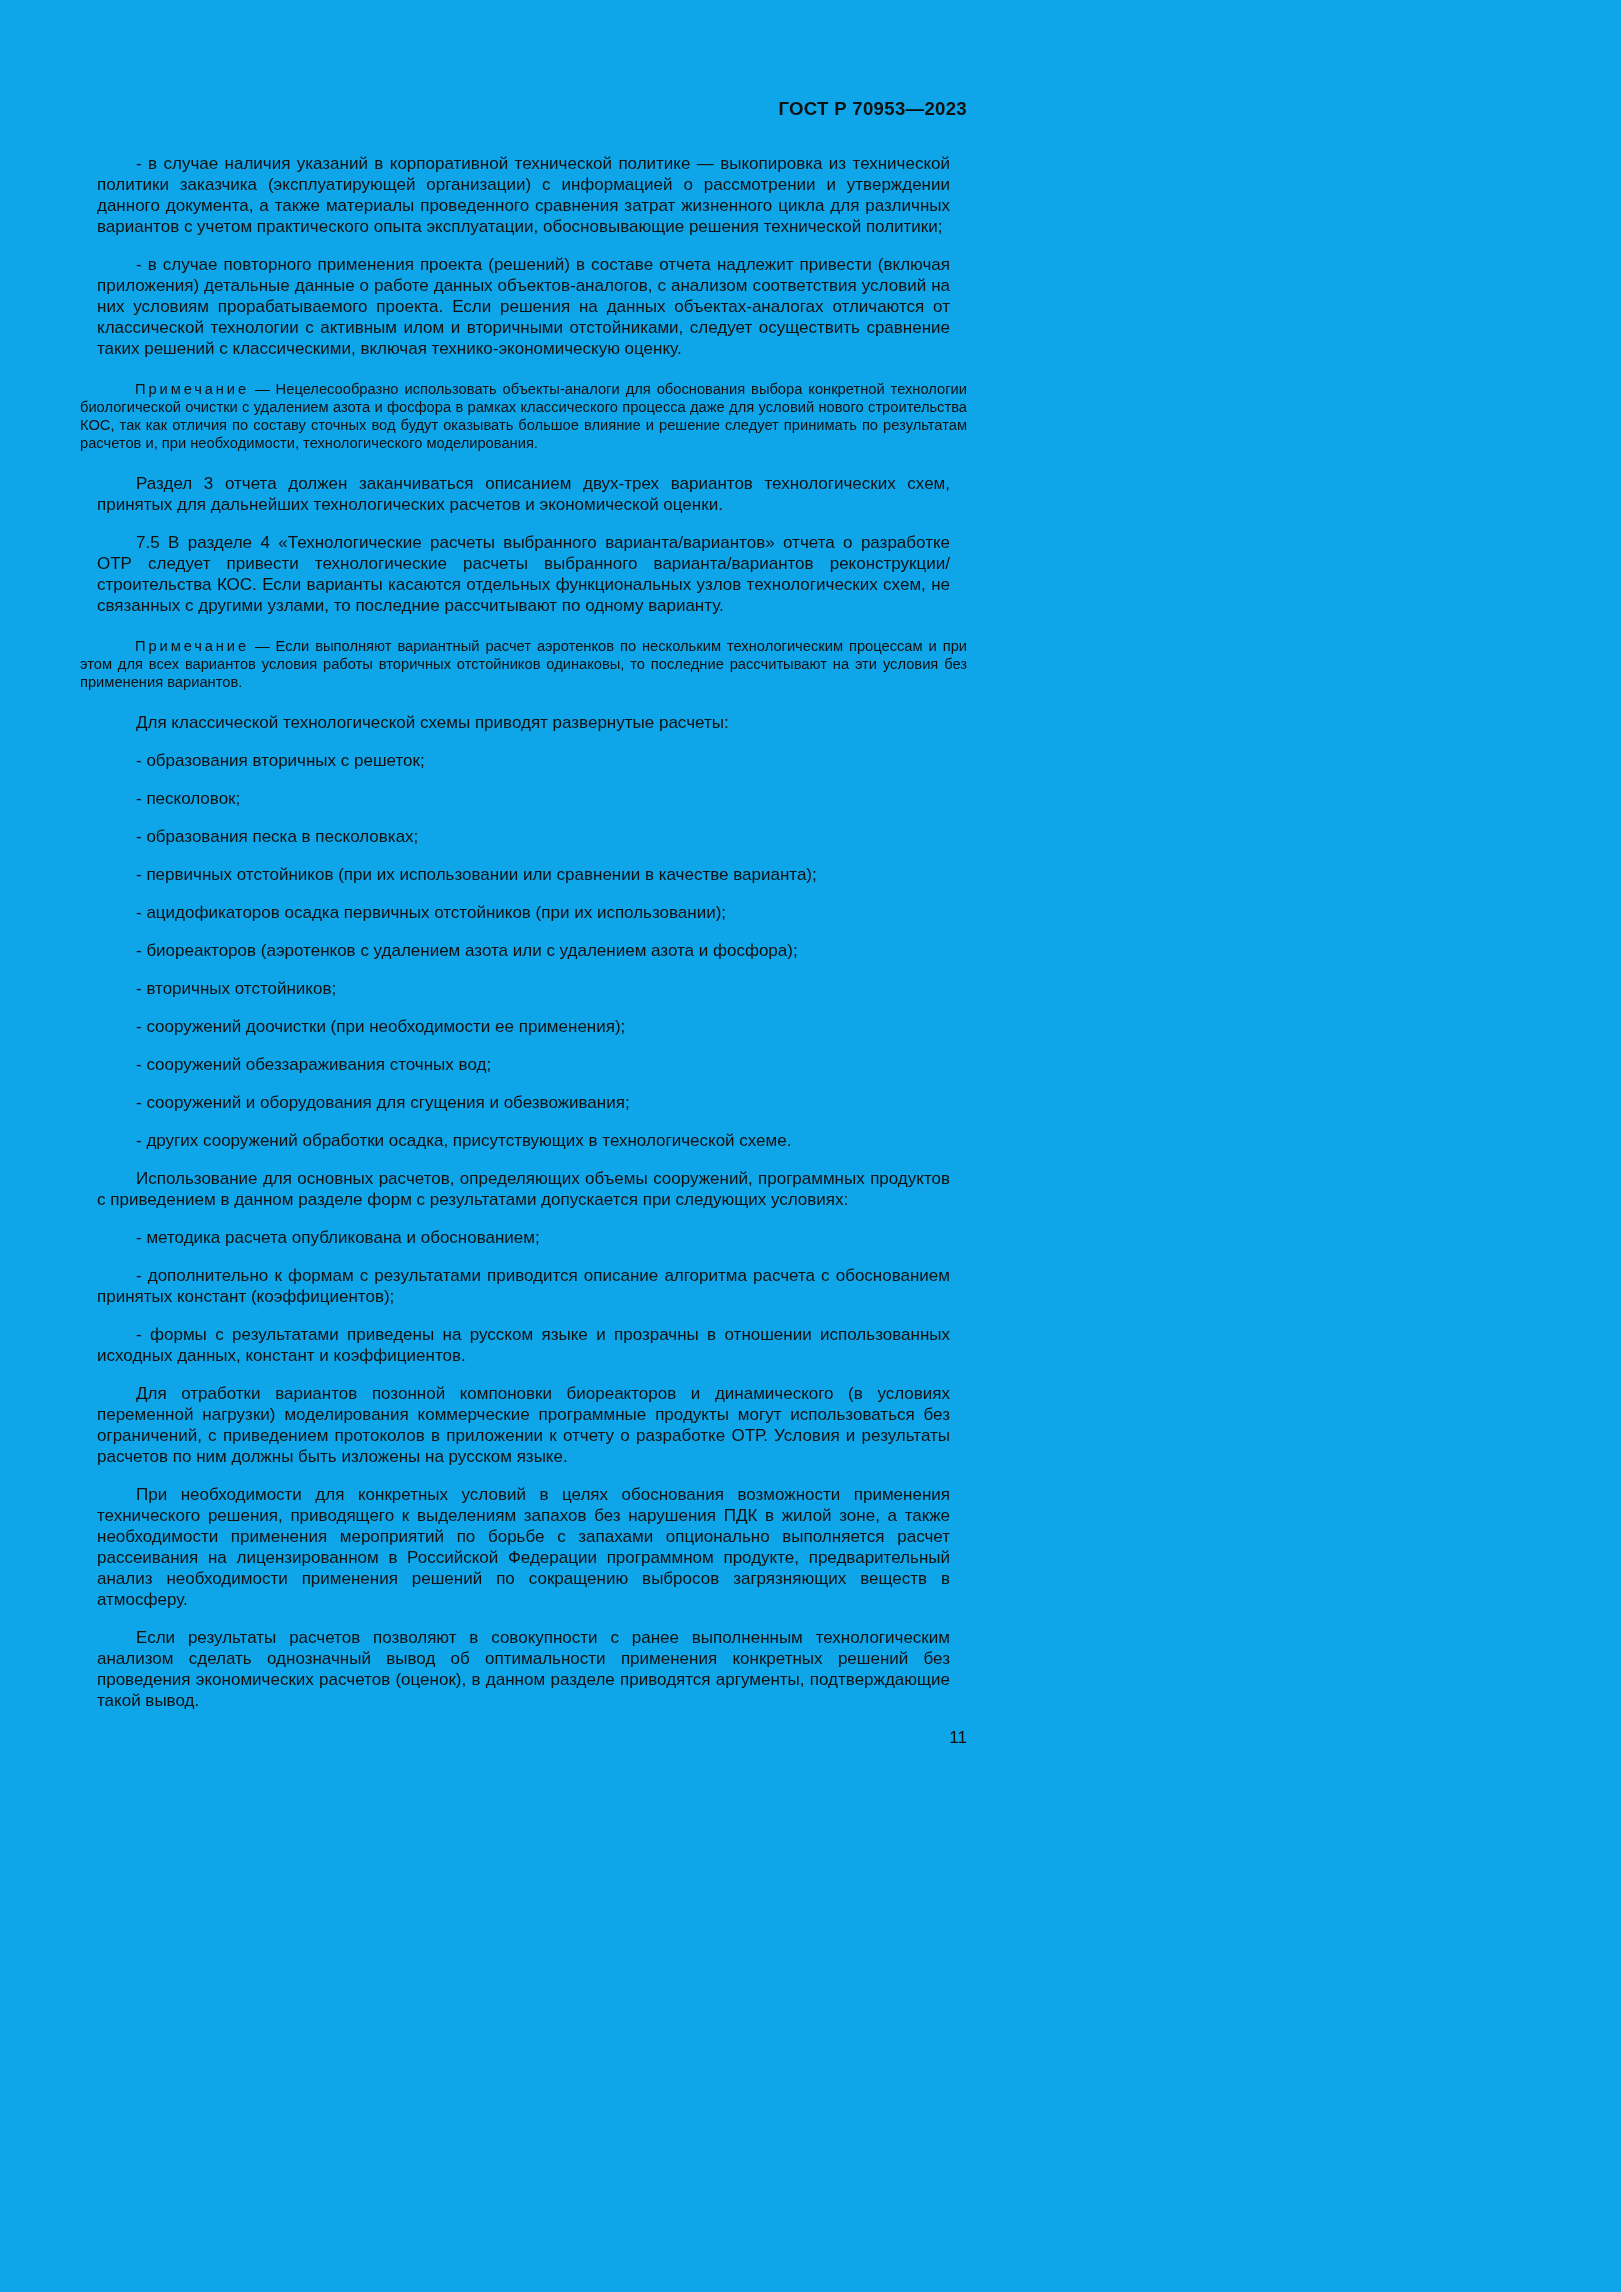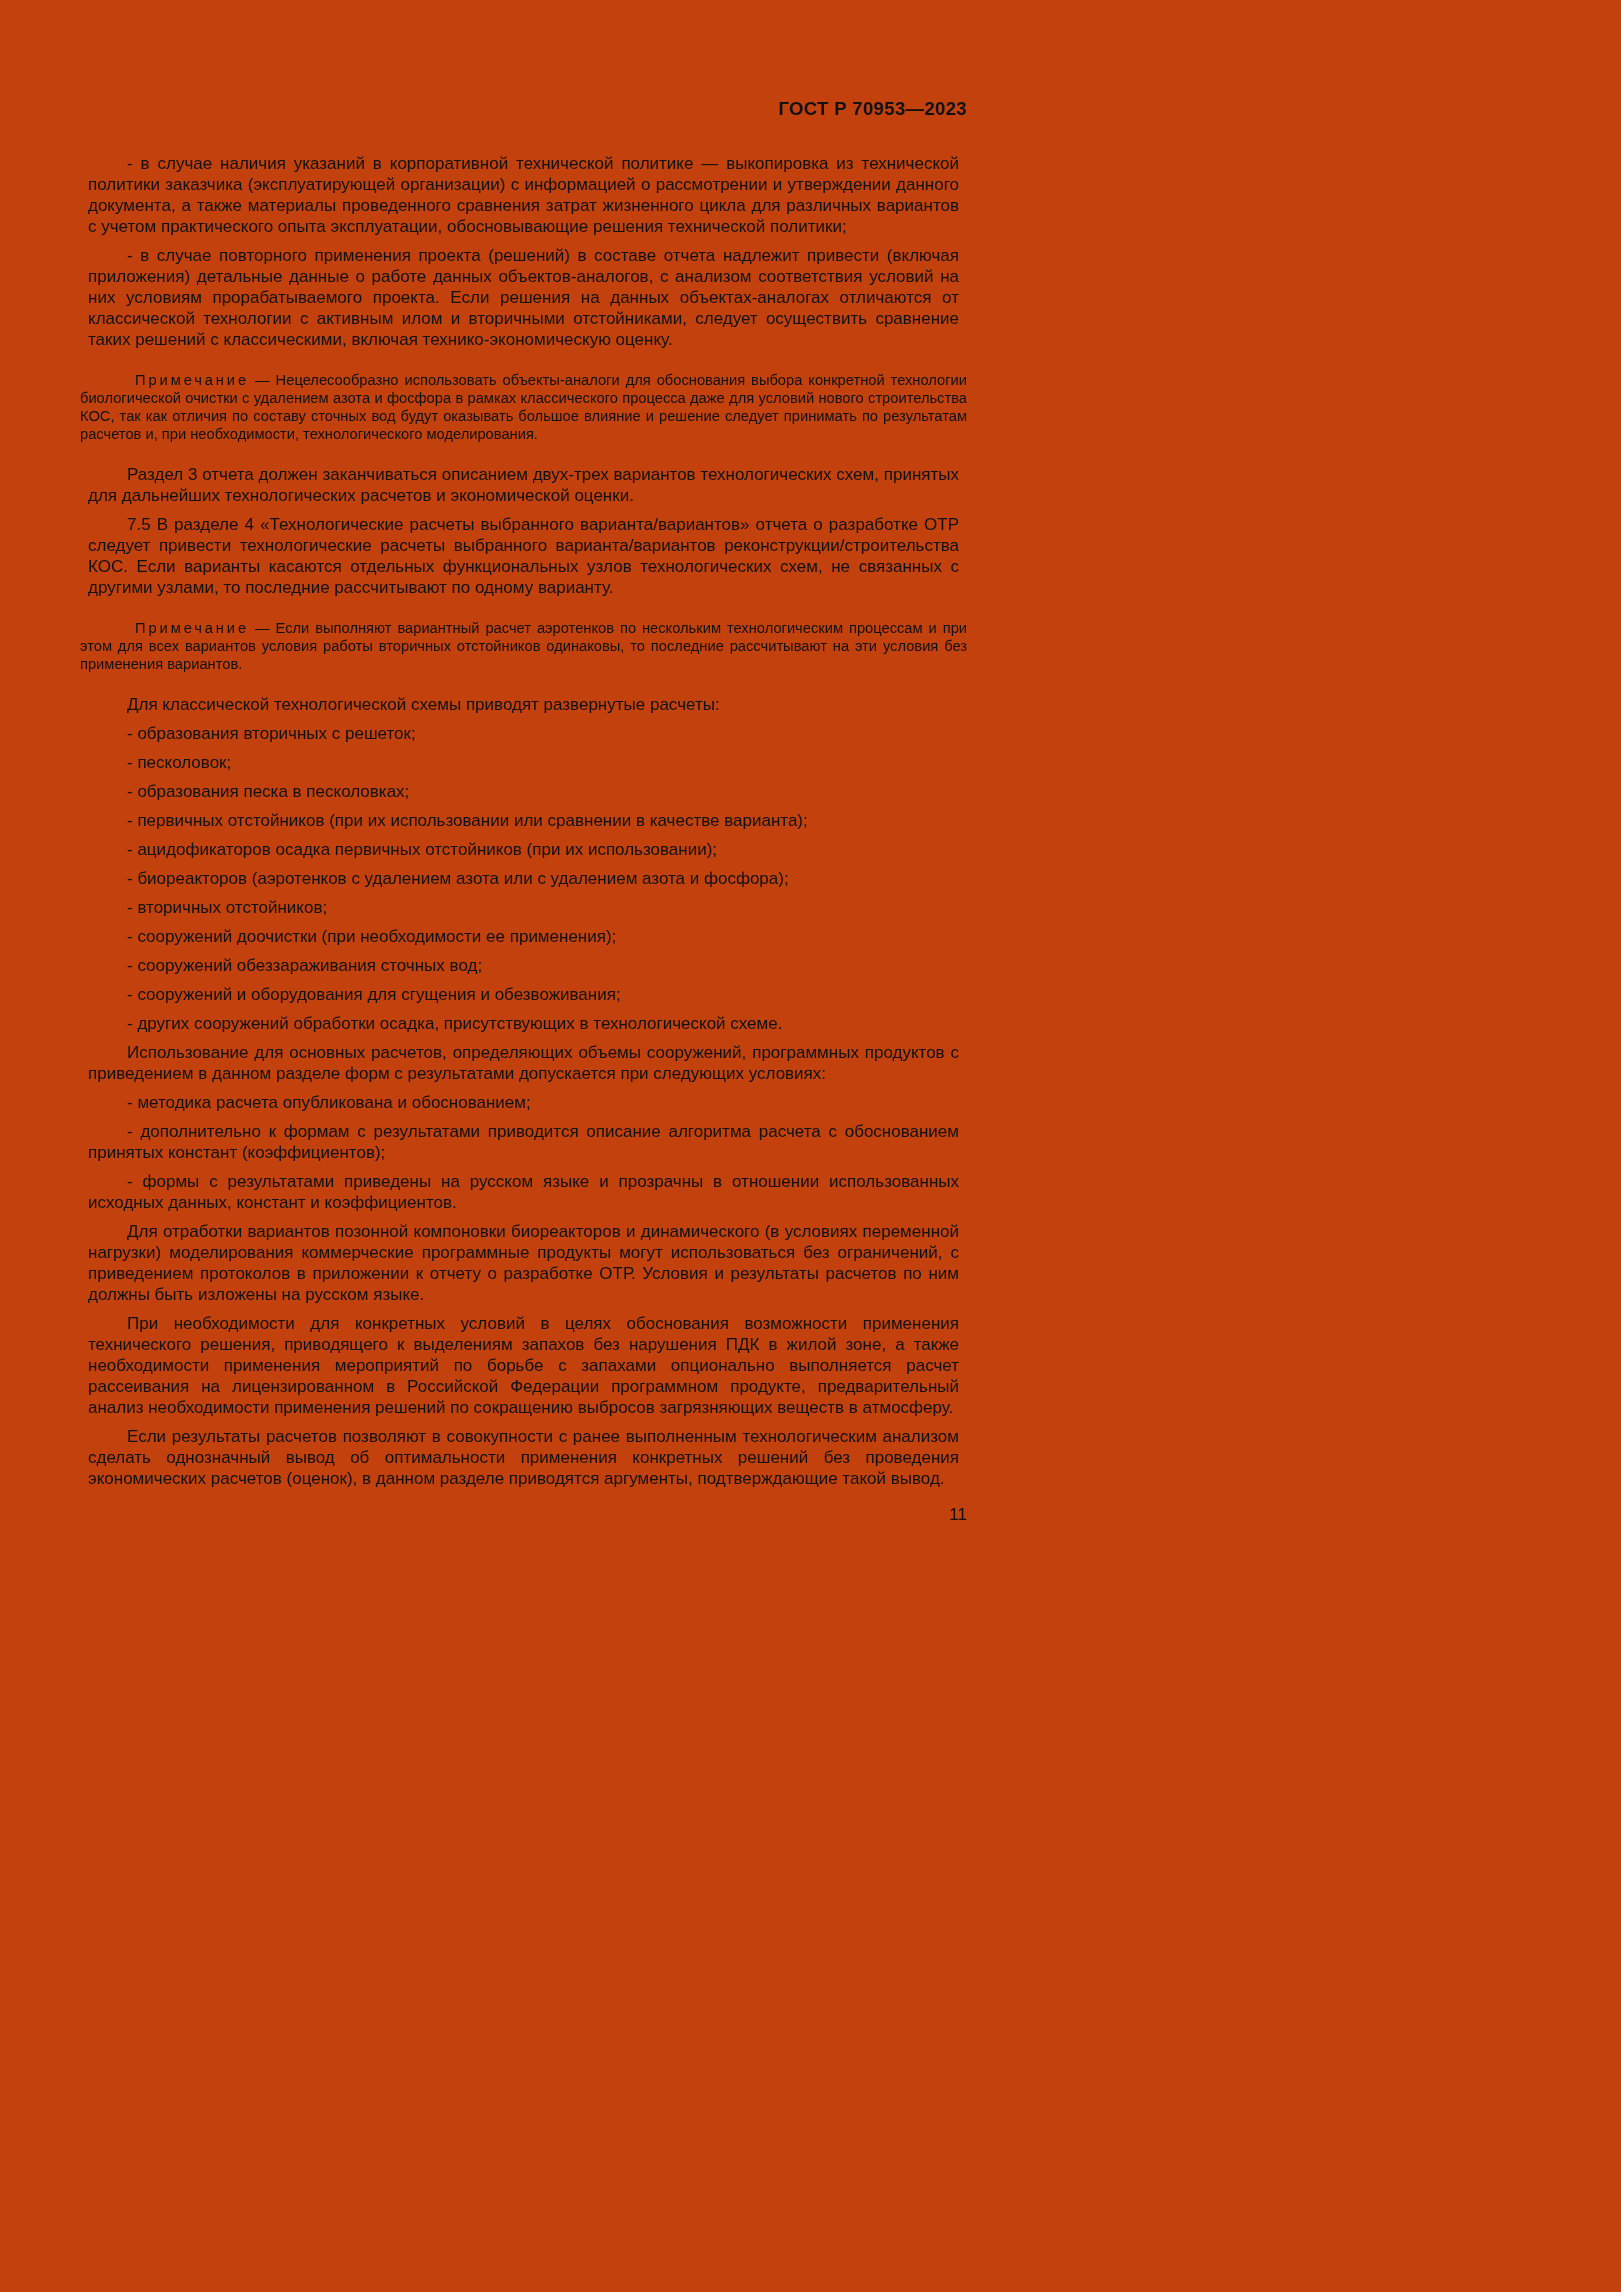--- a/index.html
+++ b/index.html
@@ -4,40 +4,40 @@
 <style>
   html, body {
     margin: 0;
     padding: 0;
     background: #ffffff;
   }
   .page {
     position: relative;
     width: 1621px;
     height: 2293px;
-    background: #c2410c;
+    background: #0ea5e9;
     font-family: "Liberation Sans", sans-serif;
     color: #111111;
     overflow: hidden;
   }
   .text-block {
     position: absolute;
     left: 80px;
     top: 98px;
     width: 887px;
   }
   .doc-header {
     text-align: right;
     font-weight: bold;
     font-size: 18.6px;
     letter-spacing: 0.3px;
     margin-bottom: 33px;
   }
   .doc-body p {
-    margin: 8px;
+    margin: 17px;
     font-size: 17px;
     line-height: 21px;
     text-align: justify;
   }
   .doc-body p.para,
   .doc-body p.dash {
     text-indent: 39px;
   }
   .doc-body p.note {
     font-size: 14.7px;

